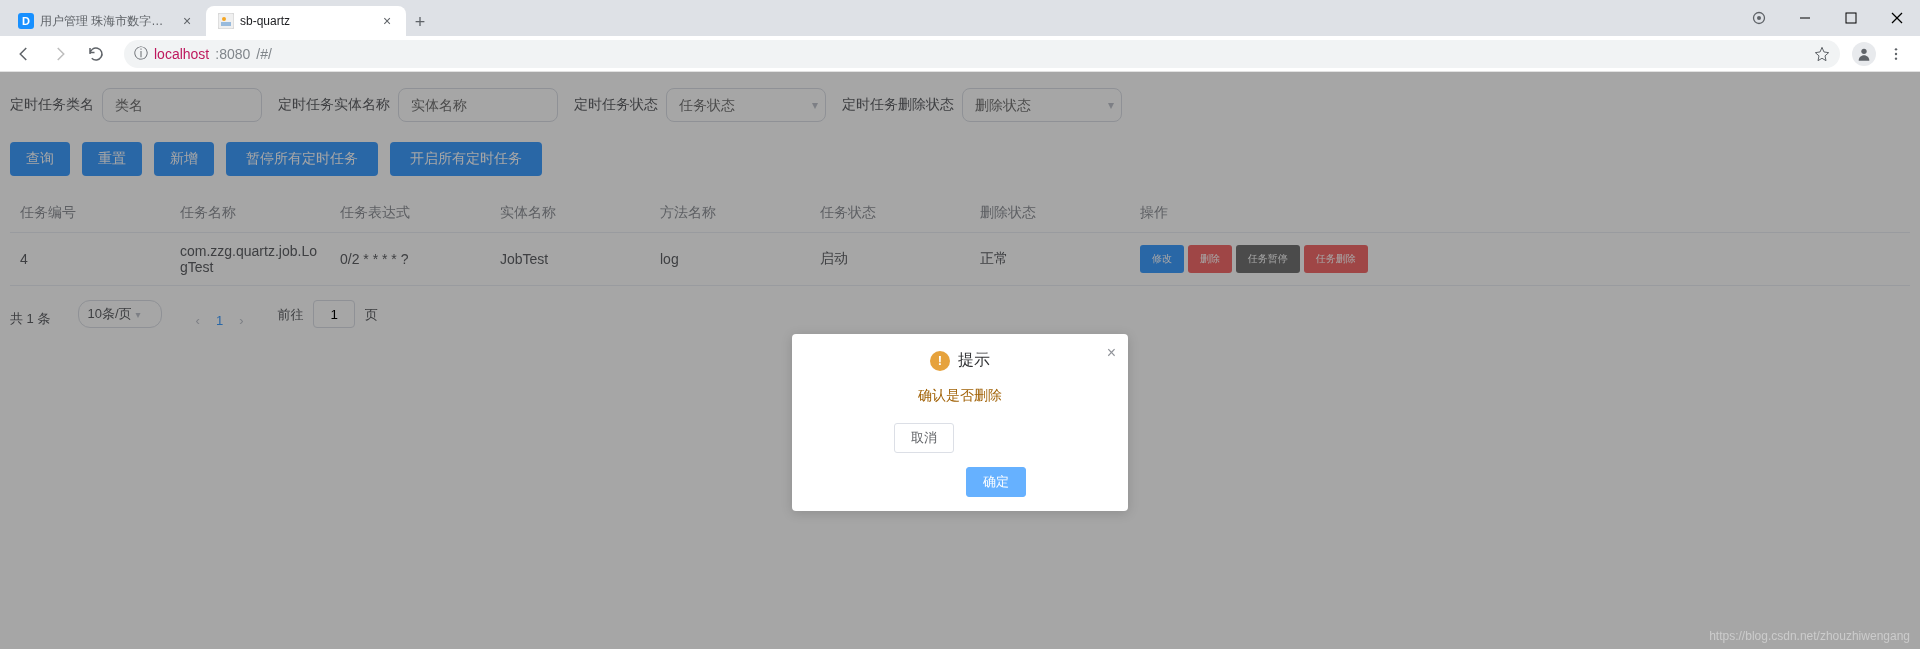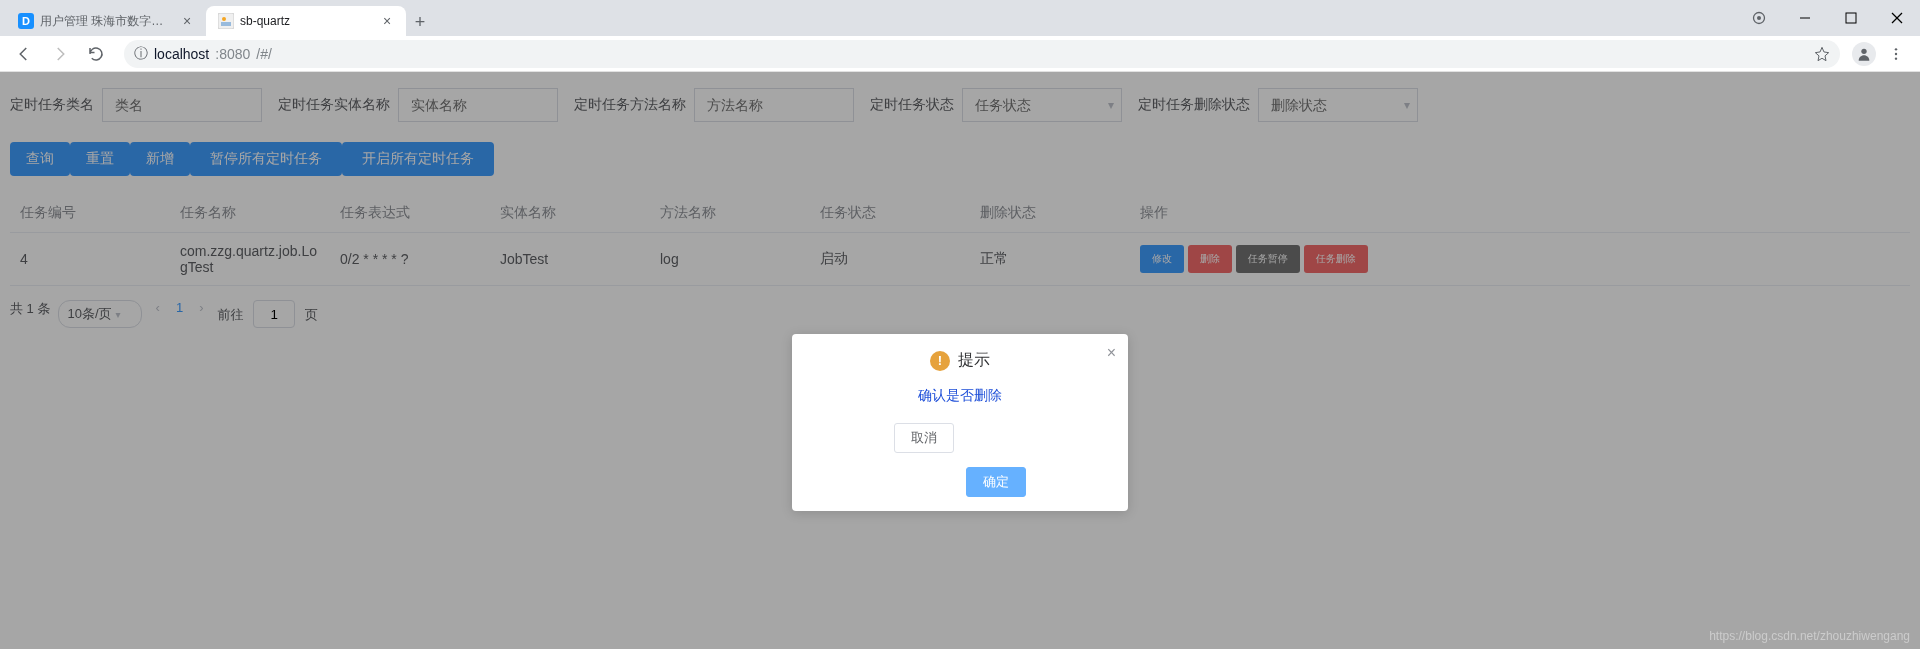--- a/index.html
+++ b/index.html
@@ -13,66 +13,66 @@
     .tab .favicon { width: 16px; height: 16px; flex-shrink: 0; }
     .tab .tab-title { white-space: nowrap; overflow: hidden; text-overflow: ellipsis; flex: 1; }
     .tab .tab-close { width: 14px; height: 14px; cursor: pointer; display:flex; align-items:center; justify-content:center; font-size:14px; color:#5f6368;}
     .new-tab { width: 28px; height: 28px; display: flex; align-items: center; justify-content: center; font-size: 18px; color: #5f6368; cursor: pointer; }
     .window-controls { margin-left: auto; display: flex; align-items: center; height: 36px; }
     .win-ctrl { width: 46px; height: 30px; display: flex; align-items: center; justify-content: center; cursor: pointer; }
     .toolbar { background: #fff; height: 36px; display: flex; align-items: center; padding: 0 8px; gap: 4px; border-bottom: 1px solid #e1e1e1;}
     .tool-btn { width: 32px; height: 32px; display: flex; align-items: center; justify-content: center; cursor: pointer; color: #5f6368; border-radius: 50%; }
     .tool-btn.disabled { color: #bdbdbd; cursor: default; }
     .addr-bar { flex: 1; display: flex; align-items: center; gap: 6px; height: 28px; padding: 0 10px; background: #f1f3f4; border-radius: 14px; margin: 0 8px; font-size: 14px; color: #202124;}
-    .addr-bar .host { color: #0f172a; }
+    .addr-bar .host { color: #be185d; }
     .addr-bar .path { color: #80868b; }
     .addr-bar .info-icon { color:#5f6368; font-size:14px;}
     .addr-right { margin-left: auto; color: #5f6368; display:flex; align-items:center;}
     .toolbar-right { display:flex; align-items:center; gap:4px;}
     .avatar { width:24px; height:24px; border-radius:50%; background:#e8eaed; display:flex; align-items:center; justify-content:center; color:#5f6368; font-size:14px;}
     
     
     .app { padding: 10px; position: relative; }
     
     .filters { display: flex; flex-wrap: wrap; align-items: center; gap: 16px 16px; padding: 6px 0; }
     .filter-item { display: flex; align-items: center; gap: 8px; }
     .filter-label { font-size: 14px; color: #606266; white-space: nowrap; }
-    .el-input { height: 34px; border: 1px solid #dcdfe6; border-radius: 0; padding: 0 12px; font-size: 14px; color: #606266; background: #fff; width: 160px; }
+    .el-input { height: 34px; border: 1px solid #dcdfe6; border-radius: 8px; padding: 0 12px; font-size: 14px; color: #606266; background: #fff; width: 160px; }
     .el-select { position: relative; width: 160px; }
     .el-select .el-input { width: 100%; padding-right: 28px; }
     .el-select .caret { position: absolute; right: 8px; top: 50%; transform: translateY(-50%); color: #c0c4cc; pointer-events: none; font-size:12px;}
     
-    .actions { display: flex; gap: 0; padding: 14px 0 18px 0; }
+    .actions { display: flex; gap: 12px; padding: 14px 0 18px 0; }
     .el-btn { display: inline-flex; align-items: center; justify-content: center; height: 34px; padding: 0 16px; border-radius: 4px; font-size: 14px; cursor: pointer; border: none; color: #fff; background: #409eff; white-space: nowrap; }
     .el-btn.large { padding: 0 20px; }
     .el-btn.small { height: 28px; padding: 0 12px; font-size: 10px; border-radius: 3px; }
     .el-btn.danger { background: #f56c6c; }
     .el-btn.warning { background: #737373; }
     
     table.el-table { width: 100%; border-collapse: collapse; }
     .el-table th, .el-table td { text-align: left; padding: 10px 10px; font-size: 14px; }
     .el-table thead th { background: #fff; color: #909399; font-weight: 500; border-bottom: 1px solid #ebeef5; }
     .el-table tbody td { border-bottom: 1px solid #ebeef5; color: #606266; }
     .el-table tbody td.actions-cell { white-space: nowrap; }
     
-    .pagination { display: flex; align-items: flex-start; gap: 8px; padding: 14px 0; font-size: 13px; color: #606266; }
+    .pagination { display: flex; align-items: flex-end; gap: 28px; padding: 14px 0; font-size: 13px; color: #606266; }
     .page-select { height: 28px; border: 1px solid #dcdfe6; border-radius: 12px; padding: 0 20px 0 8px; background: #fff; position: relative; display:flex; align-items:center; font-size:13px;}
     .page-select .caret2 { margin-left:4px; color:#c0c4cc; font-size:10px;}
     .pager { display: flex; align-items: center; gap: 10px; }
     .pager .arrow { color: #c0c4cc; cursor: pointer; padding:0 6px; }
     .pager .current { color: #409eff; font-weight: 500; }
     .jump input { width: 42px; height: 28px; border: 1px solid #dcdfe6; border-radius: 4px; text-align: center; margin: 0 6px; }
     
     
     .overlay { position: absolute; left: 0; right: 0; top: 72px; bottom: 0; background: rgba(0,0,0,0.35); display: flex; align-items: flex-end; justify-content: center; z-index: 10; }
     .modal { width: 336px; background: #fff; border-radius: 4px; padding: 16px 18px 14px 18px; box-shadow: 0 2px 12px rgba(0,0,0,0.15); position: relative; margin-bottom: 138px;}
     .modal .close { position: absolute; right: 12px; top: 10px; color: #909399; cursor: pointer; font-size: 16px; }
     .modal .modal-title { display: flex; align-items: center; justify-content: center; gap: 8px; font-size: 16px; color: #303133; }
     .modal .warn-icon { width: 20px; height: 20px; border-radius: 50%; background: #e6a23c; color: #fff; display: flex; align-items: center; justify-content: center; font-weight: bold; font-size: 13px; }
-    .modal .modal-body { text-align: center; padding: 16px 0 18px 0; font-size: 14px; color: #1d4ed8; }
+    .modal .modal-body { text-align: center; padding: 16px 0 18px 0; font-size: 14px; color: #a16207; }
     .modal .modal-footer { display: flex; justify-content: center; gap: 12px; }
     .modal .m-btn { height: 30px; padding: 0 16px; border-radius: 3px; font-size: 13px; cursor: pointer; display:inline-flex; align-items:center;}
     .modal .m-cancel { background: #fff; color: #606266; border: 1px solid #dcdfe6; }
     .modal .m-confirm { background: #66b1ff; color: #fff; border: 1px solid #66b1ff; margin-top: 44px; }
     
     .watermark { position: absolute; right: 10px; bottom: 6px; font-size: 12px; color: #ccc; z-index: 20; }
   </style>
 </head>
 <body>
 
@@ -168,24 +168,20 @@
 
 <div class="app">
   <div class="filters">
     <div class="filter-item">
       <span class="filter-label">定时任务类名</span>
       <input class="el-input" placeholder="类名" style="">
     </div>
     <div class="filter-item">
       <span class="filter-label">定时任务实体名称</span>
       <input class="el-input" placeholder="实体名称" style="">
-    </div>
-    <div class="filter-item">
-      <span class="filter-label">定时任务方法名称</span>
-      <input class="el-input" placeholder="方法名称" style="">
     </div>
     <div class="filter-item">
       <span class="filter-label">定时任务状态</span>
       <div class="el-select">
         <input class="el-input" readonly="" placeholder="任务状态" style="">
         <span class="caret">▾</span>
       </div>
     </div>
     <div class="filter-item">
       <span class="filter-label">定时任务删除状态</span>

